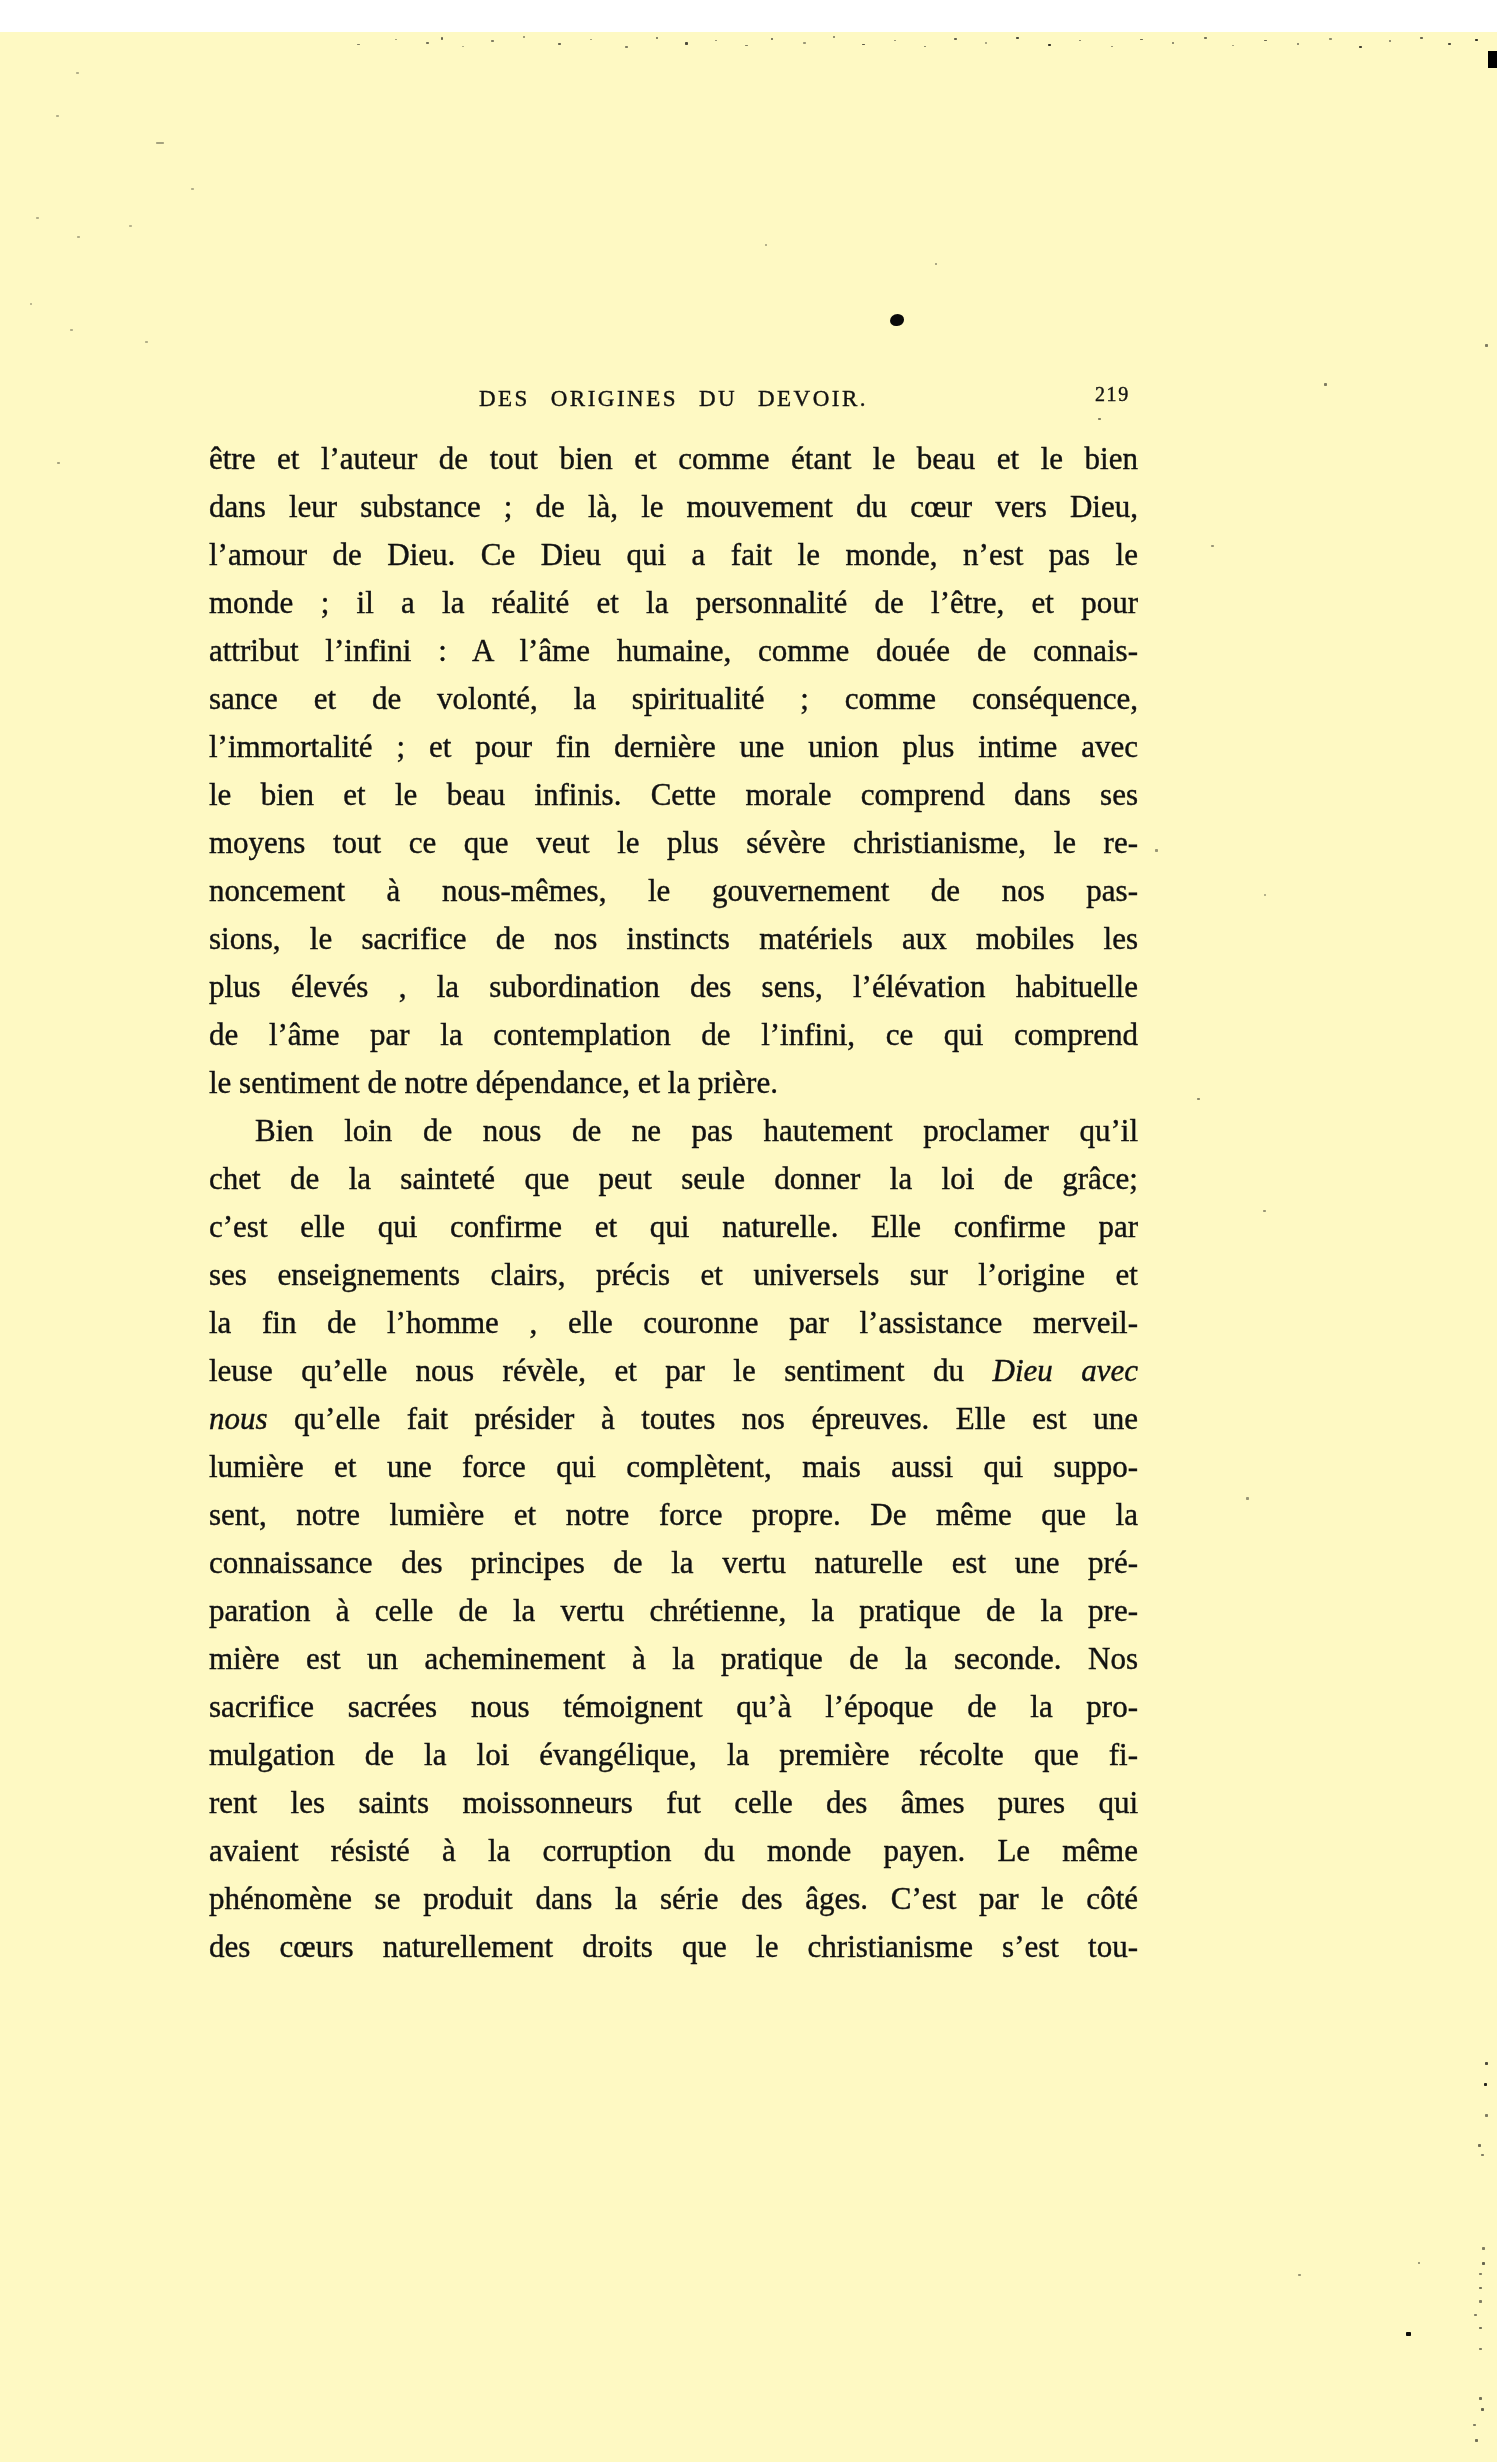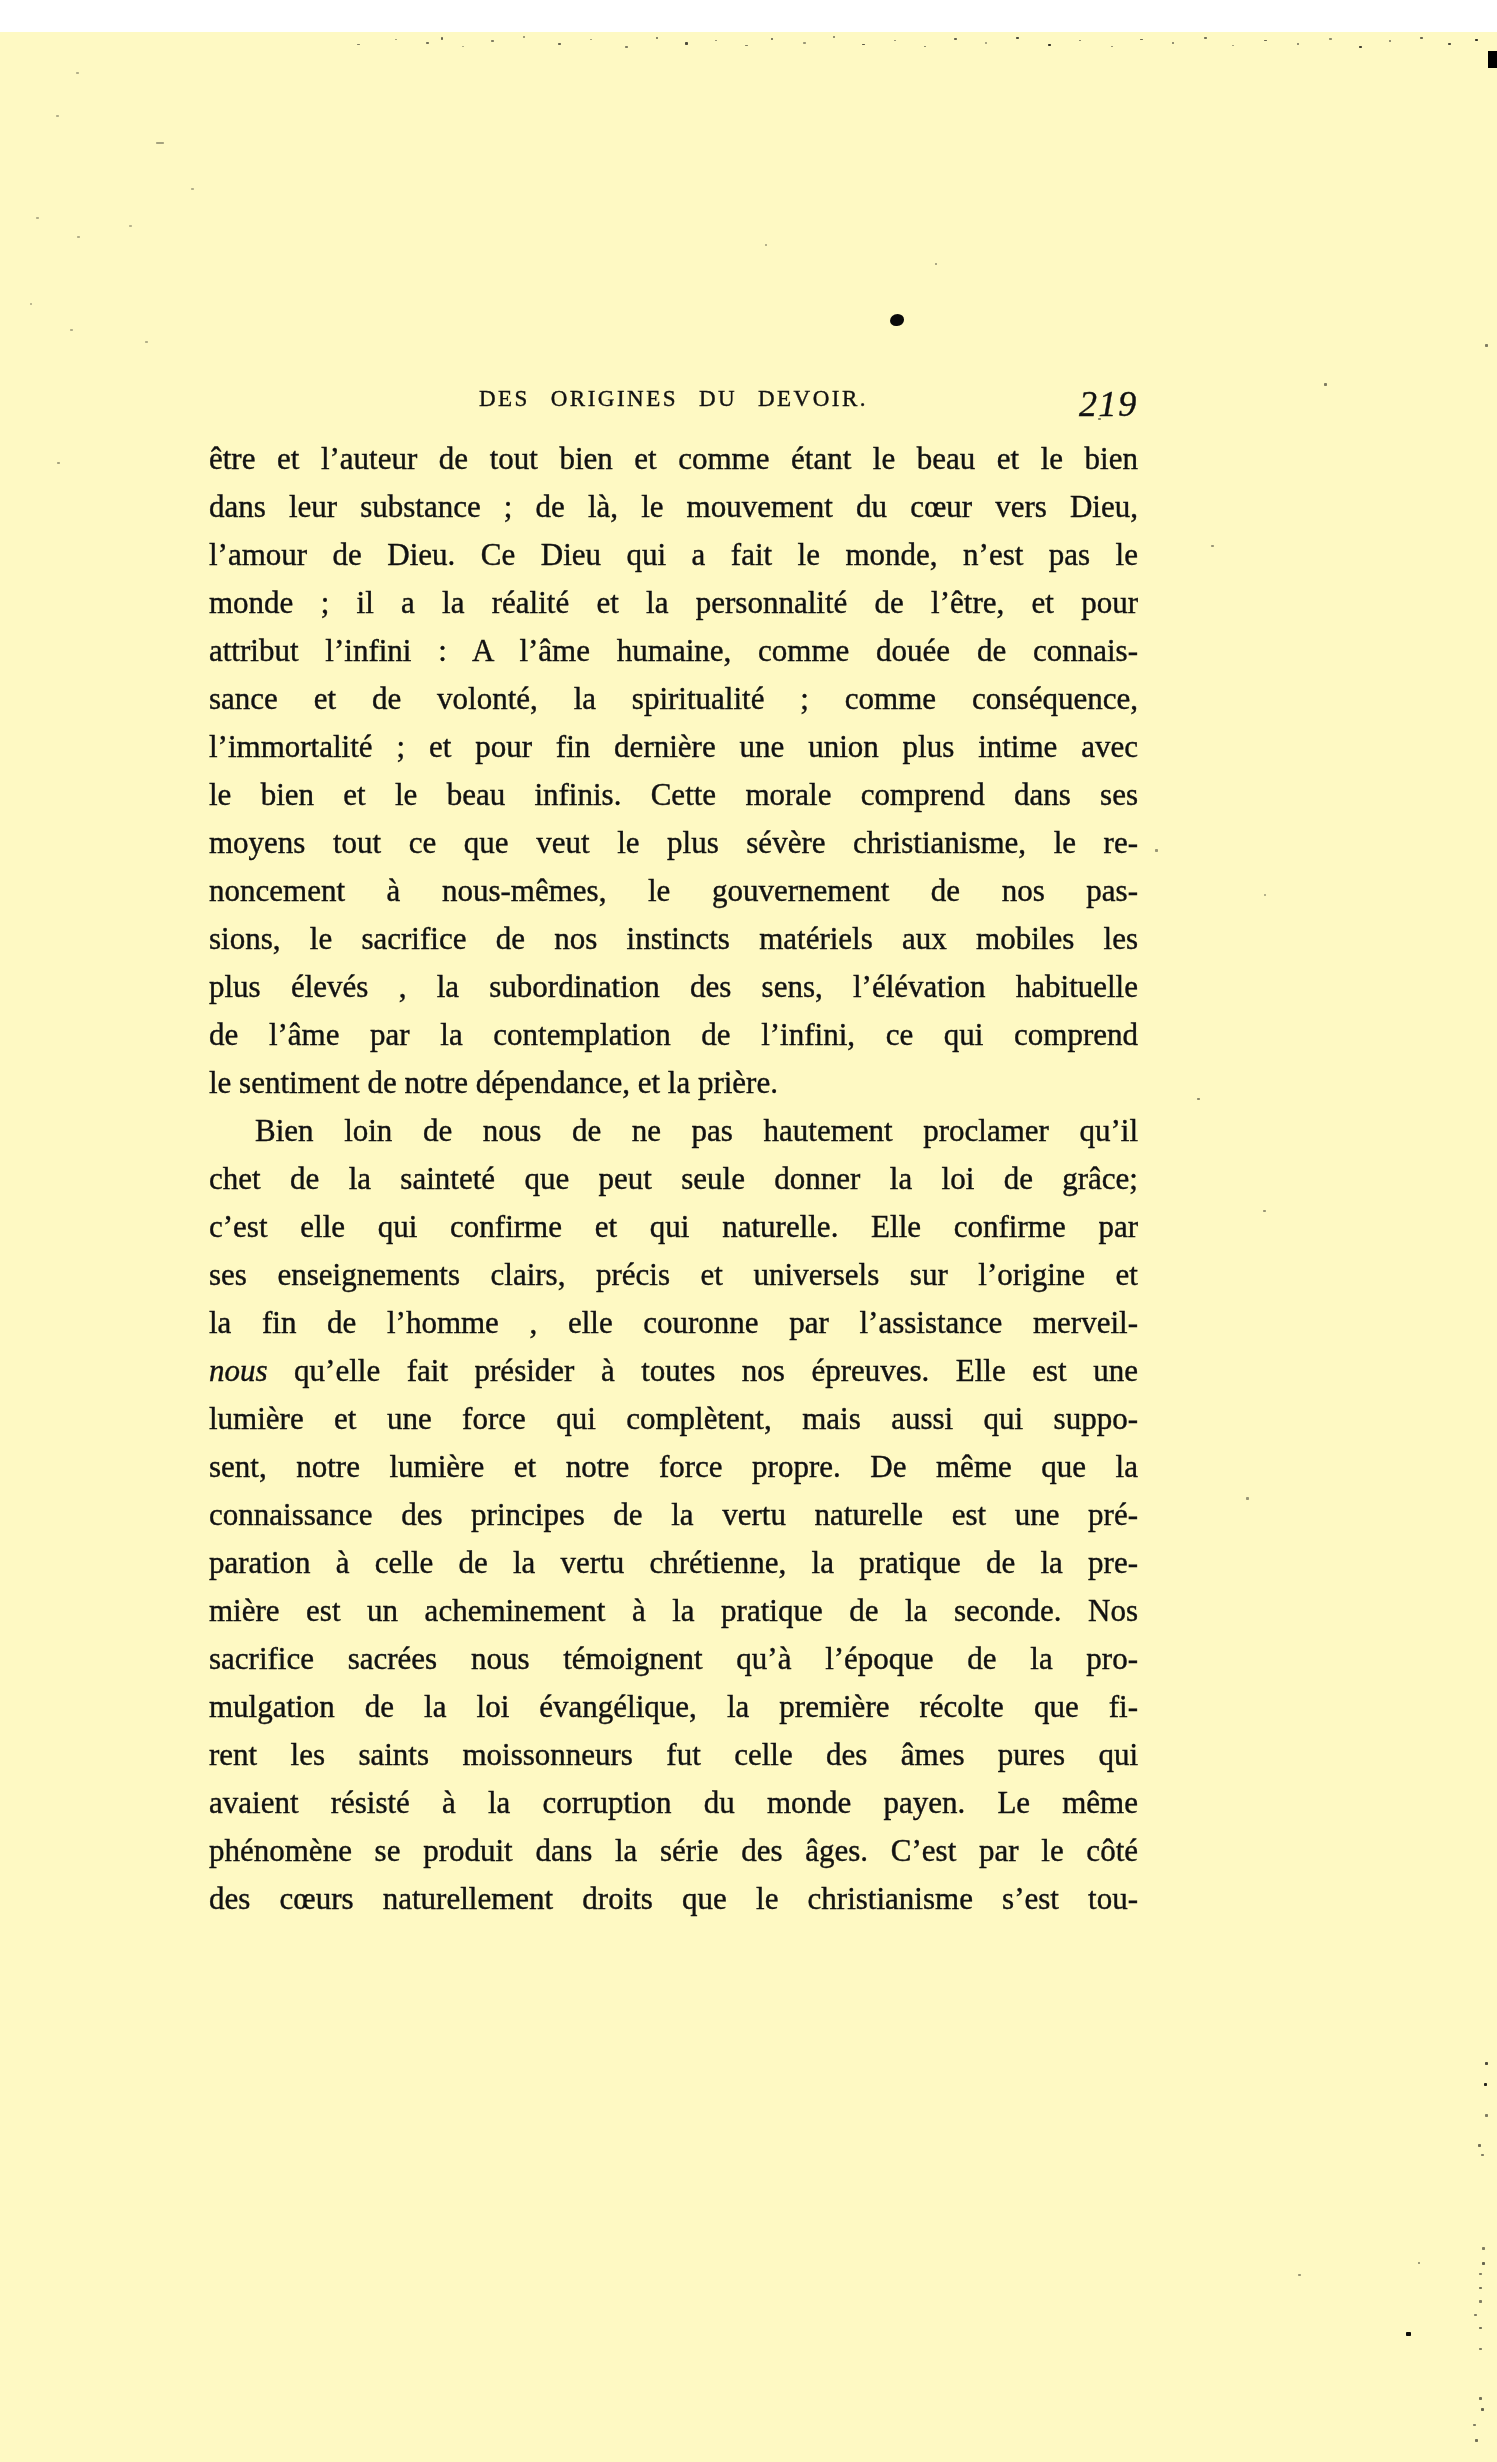--- a/index.html
+++ b/index.html
@@ -30,25 +30,24 @@
     top: 3.4px;
     transform: translateX(-50%);
     font-size: 23px;
     letter-spacing: 2.5px;
     word-spacing: 12.6px;
     white-space: nowrap;
     -webkit-text-stroke: 0.4px #121212;
   }
   .page-number {
     position: absolute;
-    right: 0;
+    right: 8px;
     top: 0;
-    font-size: 36px;
+    font-size: 20px;
     letter-spacing: 1.7px;
-    font-style: italic;
     -webkit-text-stroke: 0.4px #121212;
   }
   
   .text-block {
     position: absolute;
     left: 209px;
     top: 403px;
     width: 929px;
   }
   .line {
@@ -116,20 +115,21 @@
       <div class="line"><span>noncement à nous-mêmes, le gouvernement de nos pas-</span></div>
       <div class="line"><span>sions, le sacrifice de nos instincts matériels aux mobiles les</span></div>
       <div class="line"><span>plus élevés , la subordination des sens, l’élévation habituelle</span></div>
       <div class="line"><span>de l’âme par la contemplation de l’infini, ce qui comprend</span></div>
       <div class="line last-left"><span>le sentiment de notre dépendance, et la prière.</span></div>
       <div class="line indent"><span>Bien loin de nous de ne pas hautement proclamer qu’il</span></div>
       <div class="line"><span>chet de la sainteté que peut seule donner la loi de grâce;</span></div>
       <div class="line"><span>c’est elle qui confirme et qui naturelle. Elle confirme par</span></div>
       <div class="line"><span>ses enseignements clairs, précis et universels sur l’origine et</span></div>
       <div class="line"><span>la fin de l’homme , elle couronne par l’assistance merveil-</span></div>
+      <div class="line"><span>leuse qu’elle nous révèle, et par le sentiment du </span><span class="italic">Dieu avec</span></div>
       <div class="line"><span class="italic">nous</span><span> qu’elle fait présider à toutes nos épreuves. Elle est une</span></div>
       <div class="line"><span>lumière et une force qui complètent, mais aussi qui suppo-</span></div>
       <div class="line"><span>sent, notre lumière et notre force propre. De même que la</span></div>
       <div class="line"><span>connaissance des principes de la vertu naturelle est une pré-</span></div>
       <div class="line"><span>paration à celle de la vertu chrétienne, la pratique de la pre-</span></div>
       <div class="line"><span>mière est un acheminement à la pratique de la seconde. Nos</span></div>
       <div class="line"><span>sacrifice sacrées nous témoignent qu’à l’époque de la pro-</span></div>
       <div class="line"><span>mulgation de la loi évangélique, la première récolte que fi-</span></div>
       <div class="line"><span>rent les saints moissonneurs fut celle des âmes pures qui</span></div>
       <div class="line"><span>avaient résisté à la corruption du monde payen. Le même</span></div>

